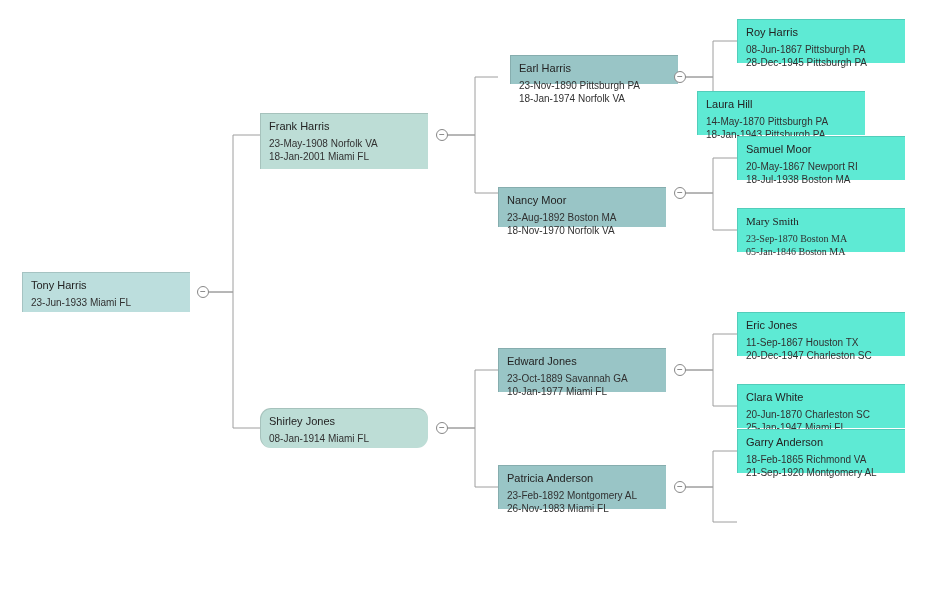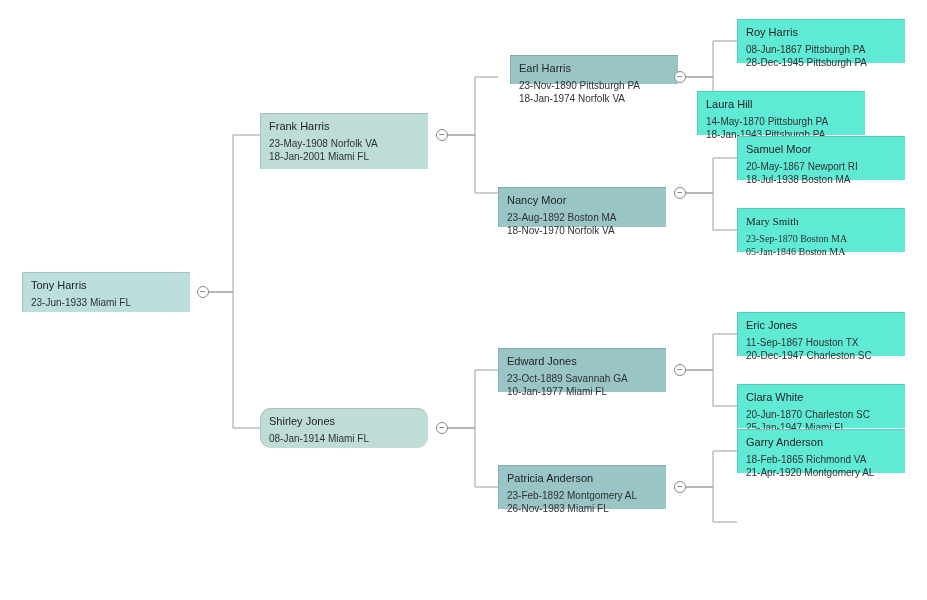--- a/index.html
+++ b/index.html
@@ -170,16 +170,16 @@
     <div>20-Dec-1947 Charleston SC</div>
   </div>
   <div class="node gen3" style="left:737px; top:384px; height:44px;">
     <div class="name">Clara White</div>
     <div>20-Jun-1870 Charleston SC</div>
     <div>25-Jan-1947 Miami FL</div>
   </div>
   <div class="node gen3" style="left:737px; top:429px; height:44px;">
     <div class="name">Garry Anderson</div>
     <div>18-Feb-1865 Richmond VA</div>
-    <div>21-Apr-1920 Montgomery AL</div>
+    <div>21-Sep-1920 Montgomery AL</div>
   </div>
 
 </div>
 
 </body></html>

